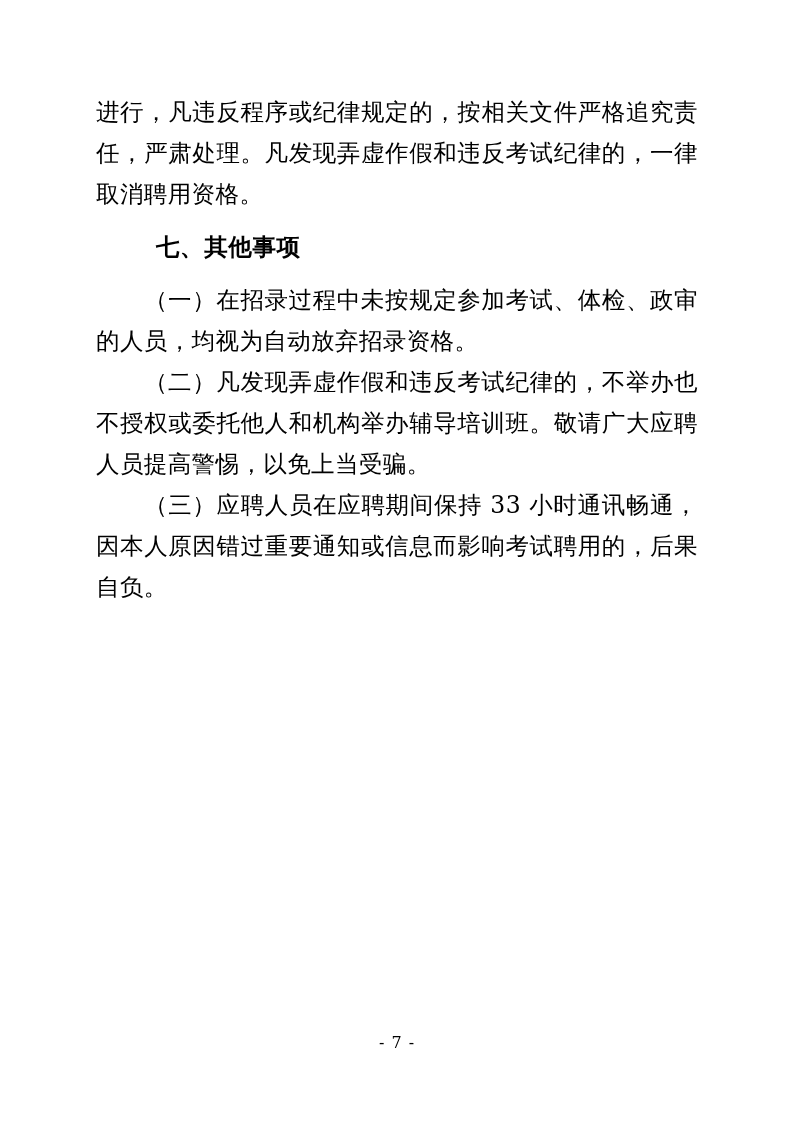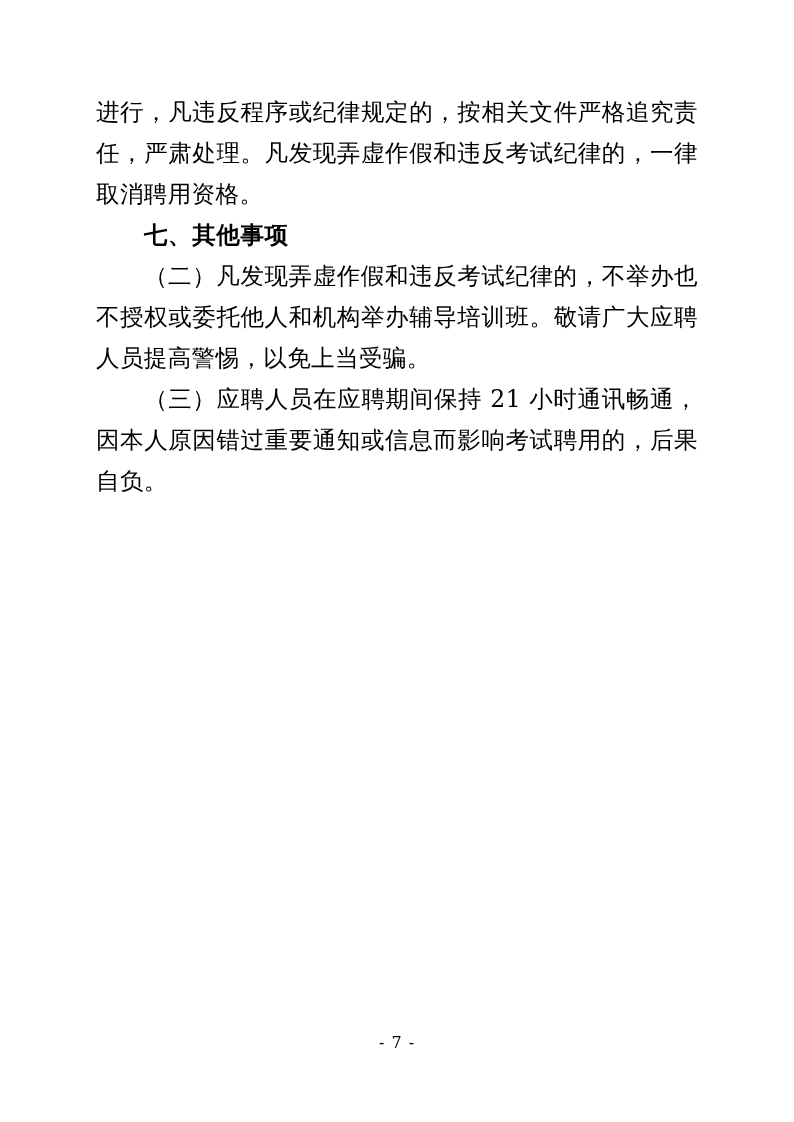--- a/index.html
+++ b/index.html
@@ -38,21 +38,21 @@
   }
   .indent {
     text-indent: 48px;
   }
   .heading {
     font-size: 23.5px;
     line-height: 41px;
     letter-spacing: 0.6px;
     font-weight: bold;
     text-indent: 48px;
-    margin: 0;
+    margin: 12px;
     font-family: Liberation Sans, sans-serif;
   }
   .footer {
     position: absolute;
     left: 0;
     right: 0;
     bottom: 70px;
     text-align: center;
     font-size: 16px;
     letter-spacing: 1px;
@@ -60,17 +60,18 @@
     font-family: "DejaVu Serif", "Liberation Serif", serif;
   }
 </style>
 </head>
 <body>
 
 <div class="page">
   <div class="doc-body">
     <p class="para">进行，凡违反程序或纪律规定的，按相关文件严格追究责任，严肃处理。凡发现弄虚作假和违反考试纪律的，一律取消聘用资格。</p>
     <p class="heading">七、其他事项</p>
+    <p class="para indent">（一）在招录过程中未按规定参加考试、体检、政审的人员，均视为自动放弃招录资格。</p>
     <p class="para indent">（二）凡发现弄虚作假和违反考试纪律的，不举办也不授权或委托他人和机构举办辅导培训班。敬请广大应聘人员提高警惕，以免上当受骗。</p>
-    <p class="para indent">（三）应聘人员在应聘期间保持 21 小时通讯畅通，因本人原因错过重要通知或信息而影响考试聘用的，后果自负。</p>
+    <p class="para indent">（三）应聘人员在应聘期间保持 33 小时通讯畅通，因本人原因错过重要通知或信息而影响考试聘用的，后果自负。</p>
   </div>
   <div class="footer">- 7 -</div>
 </div>
 
 </body></html>

